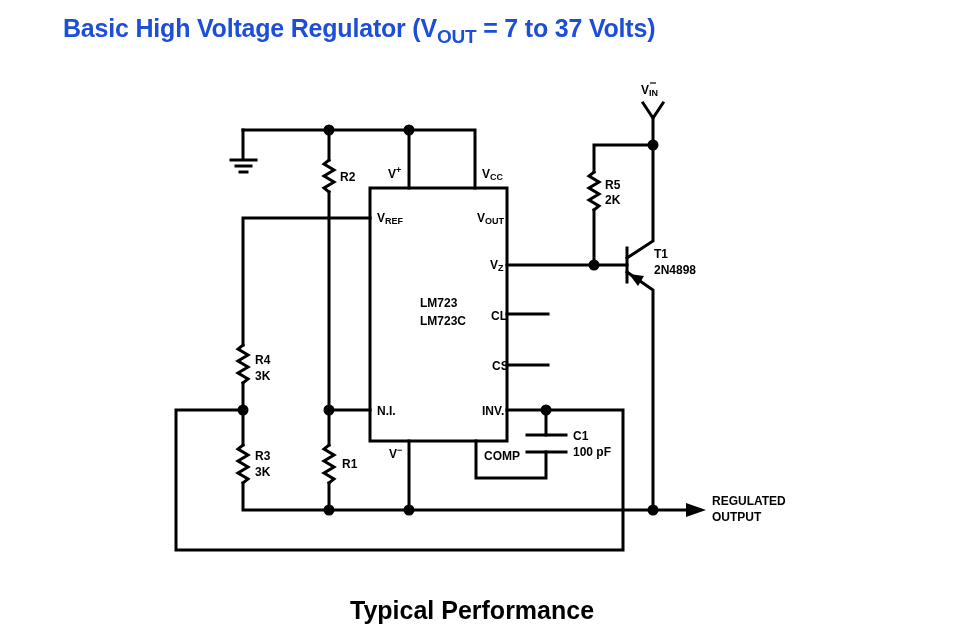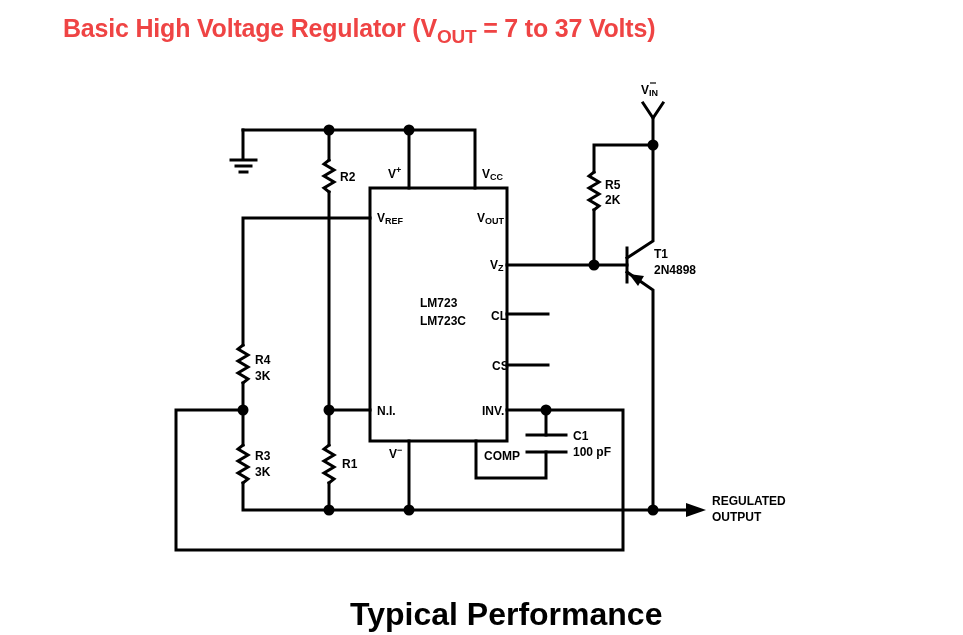--- a/index.html
+++ b/index.html
@@ -1,19 +1,19 @@
 <!DOCTYPE html>
 <html><head>
 <meta charset="utf-8">
 <style>
   html, body { margin: 0; padding: 0; background: #ffffff; }
   body { width: 963px; height: 635px; position: relative; overflow: hidden; font-family: "Liberation Sans", sans-serif; }
-  .title { position: absolute; left: 63px; top: 14px; font-size: 25px; font-weight: bold; color: #ef4444; white-space: nowrap; letter-spacing: -0.2px; }
+  .title { position: absolute; left: 63px; top: 14px; font-size: 25px; font-weight: bold; color: #1d4ed8; white-space: nowrap; letter-spacing: -0.2px; }
   .title .sub { font-size: 19px; position: relative; top: 6px; }
-  .subtitle { position: absolute; left: 350px; top: 596px; font-size: 32px; font-weight: bold; color: #000; white-space: nowrap; }
+  .subtitle { position: absolute; left: 350px; top: 596px; font-size: 25px; font-weight: bold; color: #000; white-space: nowrap; }
   svg.schem { position: absolute; left: 0; top: 0; }
   svg.schem text { font-family: "Liberation Sans", sans-serif; font-weight: bold; font-size: 12px; fill: #000; }
   svg.schem .sub { font-size: 9px; }
   .wire { stroke: #000; stroke-width: 3; fill: none; stroke-linecap: square; }
   .dot { fill: #000; }
 </style>
 </head>
 <body>
 
 <div class="title"><span>Basic High Voltage Regulator (V</span><span class="sub">OUT</span><span> = 7 to 37 Volts)</span></div>

